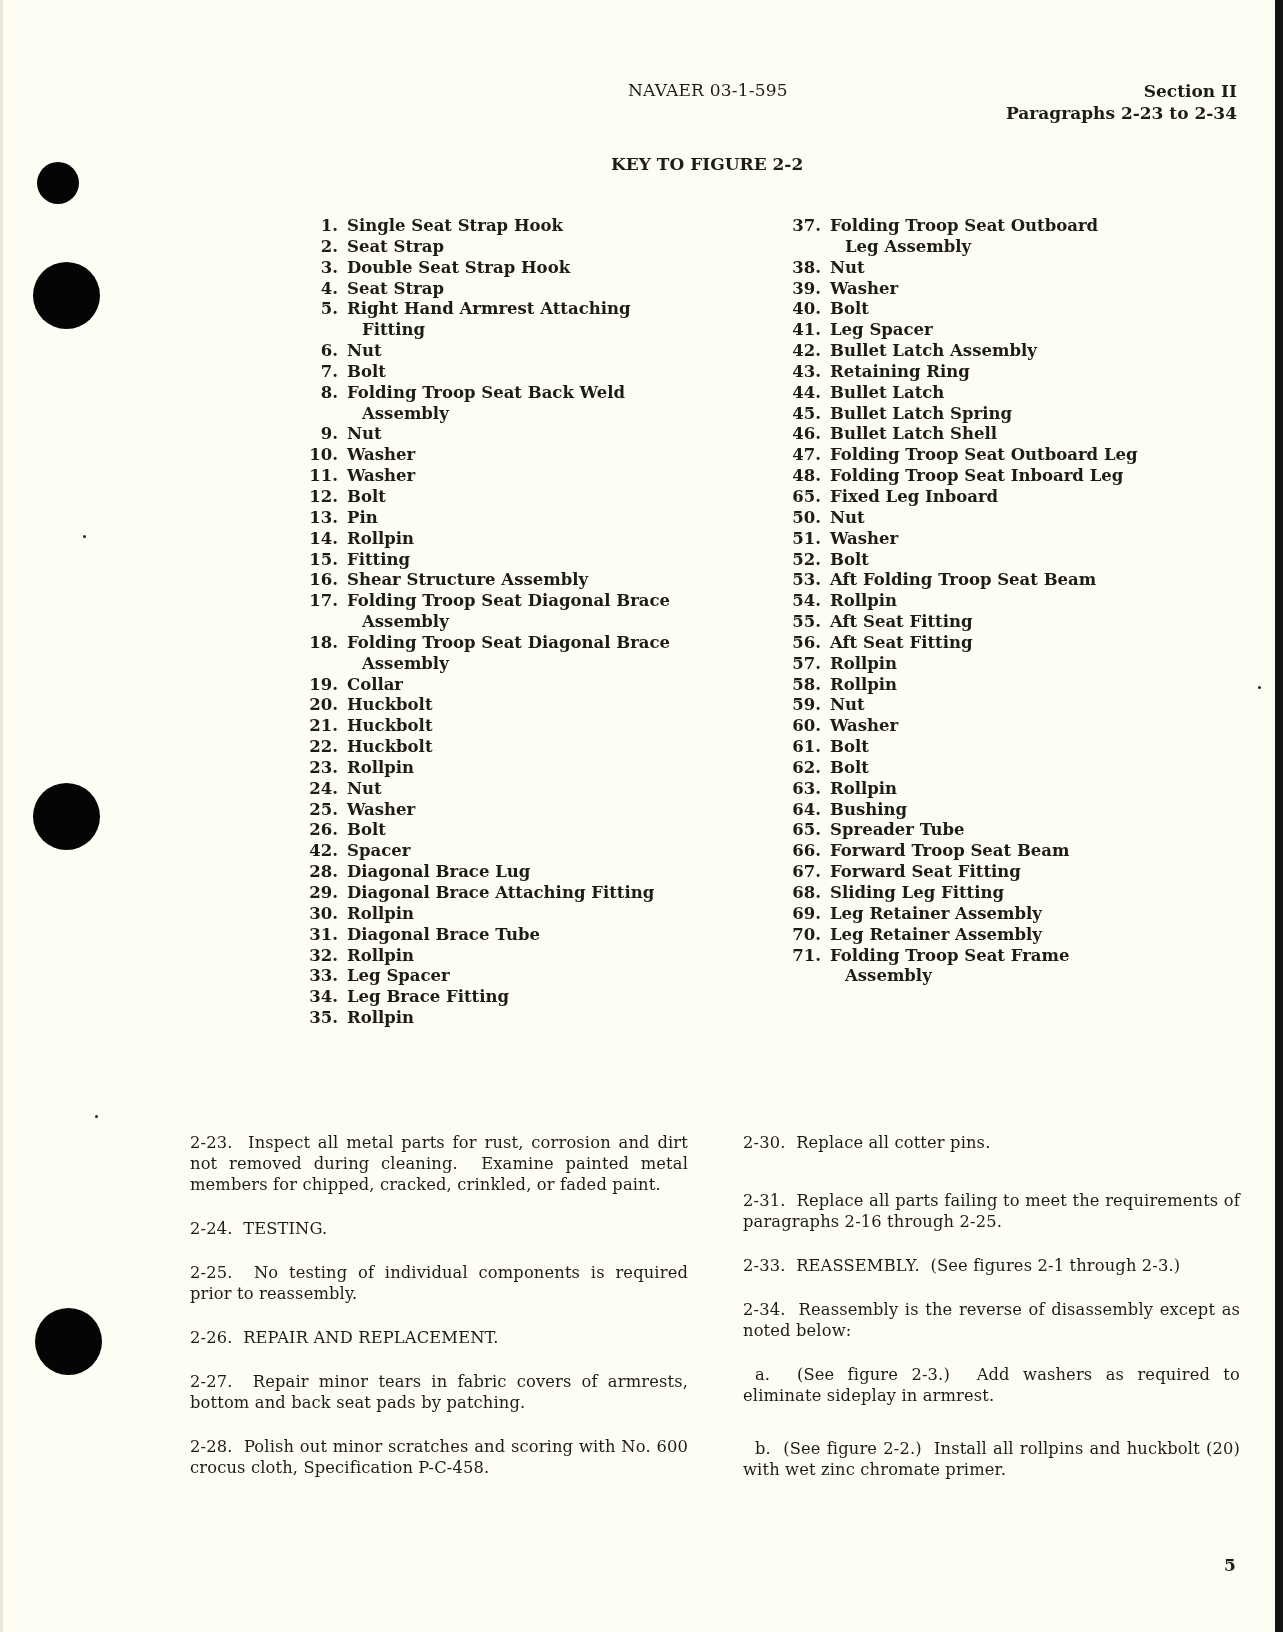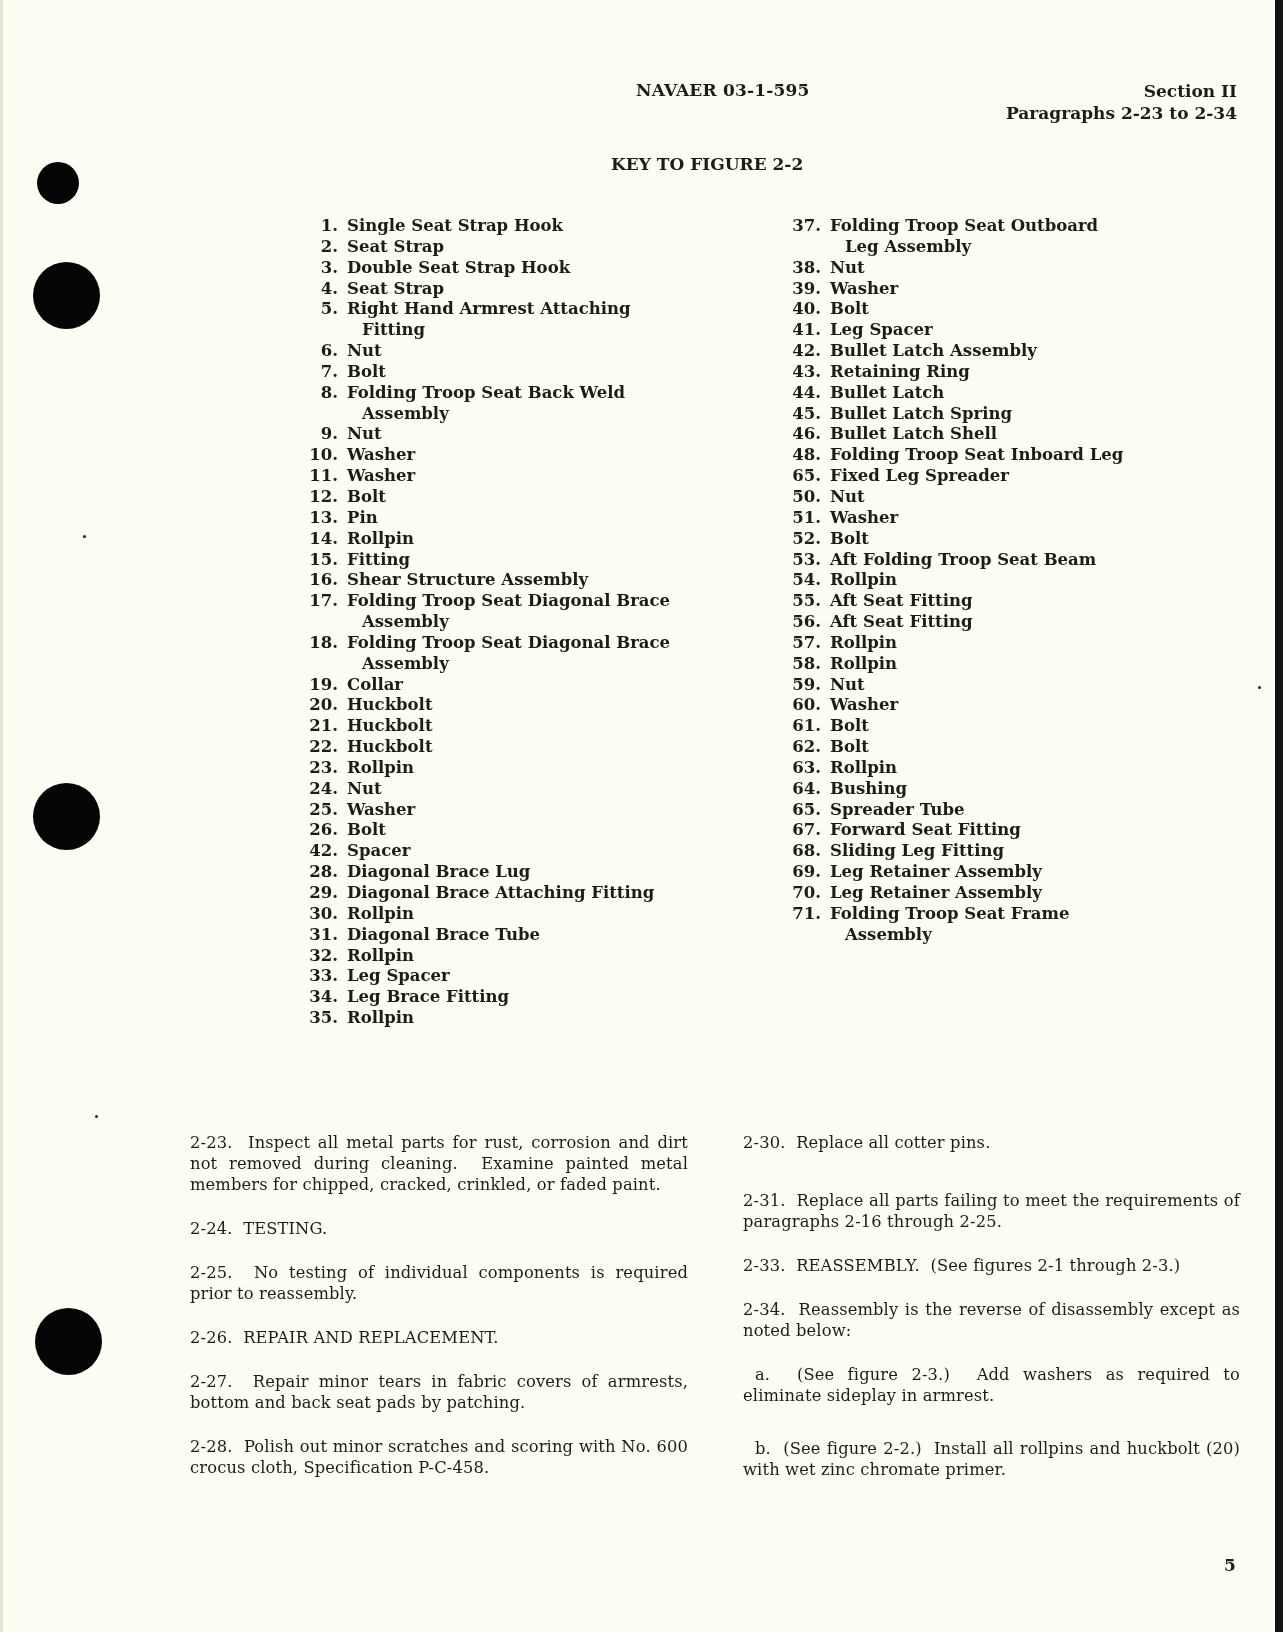--- a/index.html
+++ b/index.html
@@ -7,21 +7,21 @@
       width: 1283px; height: 1632px; position: relative; overflow: hidden;
       background: #fefdf3;
       font-family: "DejaVu Serif", "Liberation Serif", serif;
       color: #1e1c18;
     }
     .right-edge { position: absolute; right: 0; top: 0; width: 8px; height: 1632px; background: #141414; }
     .left-edge { position: absolute; left: 0; top: 0; width: 3px; height: 1632px; background: #e9e5d6; }
     .hole { position: absolute; background: #050505; border-radius: 50%; }
     .speck { position: absolute; width: 3px; height: 3px; background: #222; border-radius: 50%; }
 
-    .hdr-left { position: absolute; left: 628px; top: 80px; font-size: 17px; font-weight: bold; letter-spacing: 0.2px; margin-left: 8px; }
+    .hdr-left { position: absolute; left: 628px; top: 80px; font-size: 17px; font-weight: normal; letter-spacing: 0.2px; }
     .hdr-right { position: absolute; right: 46px; top: 80px; text-align: right; font-size: 17px; font-weight: bold; line-height: 22px; }
     .key-title { position: absolute; left: 611px; top: 154px; font-size: 17px; font-weight: bold; }
 
     .key-col { position: absolute; top: 216px; font-size: 16.5px; font-weight: bold; line-height: 20.85px; }
     .key-col.left { left: 290px; width: 400px; }
     .key-col.right { left: 773px; width: 420px; }
     .key-item { display: flex; }
     .key-num { width: 48px; text-align: right; padding-right: 9px; flex: none; }
     .key-text { flex: 1; }
     .key-text .cont { display: block; padding-left: 15px; }
@@ -233,26 +233,30 @@
     </div>
     <div class="key-item">
       <span class="key-num">45.</span>
       <span class="key-text"><span>Bullet Latch Spring</span></span>
     </div>
     <div class="key-item">
       <span class="key-num">46.</span>
       <span class="key-text"><span>Bullet Latch Shell</span></span>
     </div>
     <div class="key-item">
+      <span class="key-num">47.</span>
+      <span class="key-text"><span>Folding Troop Seat Outboard Leg</span></span>
+    </div>
+    <div class="key-item">
       <span class="key-num">48.</span>
       <span class="key-text"><span>Folding Troop Seat Inboard Leg</span></span>
     </div>
     <div class="key-item">
       <span class="key-num">65.</span>
-      <span class="key-text"><span>Fixed Leg Spreader</span></span>
+      <span class="key-text"><span>Fixed Leg Inboard</span></span>
     </div>
     <div class="key-item">
       <span class="key-num">50.</span>
       <span class="key-text"><span>Nut</span></span>
     </div>
     <div class="key-item">
       <span class="key-num">51.</span>
       <span class="key-text"><span>Washer</span></span>
     </div>
     <div class="key-item">
@@ -303,20 +307,24 @@
       <span class="key-num">63.</span>
       <span class="key-text"><span>Rollpin</span></span>
     </div>
     <div class="key-item">
       <span class="key-num">64.</span>
       <span class="key-text"><span>Bushing</span></span>
     </div>
     <div class="key-item">
       <span class="key-num">65.</span>
       <span class="key-text"><span>Spreader Tube</span></span>
+    </div>
+    <div class="key-item">
+      <span class="key-num">66.</span>
+      <span class="key-text"><span>Forward Troop Seat Beam</span></span>
     </div>
     <div class="key-item">
       <span class="key-num">67.</span>
       <span class="key-text"><span>Forward Seat Fitting</span></span>
     </div>
     <div class="key-item">
       <span class="key-num">68.</span>
       <span class="key-text"><span>Sliding Leg Fitting</span></span>
     </div>
     <div class="key-item">

